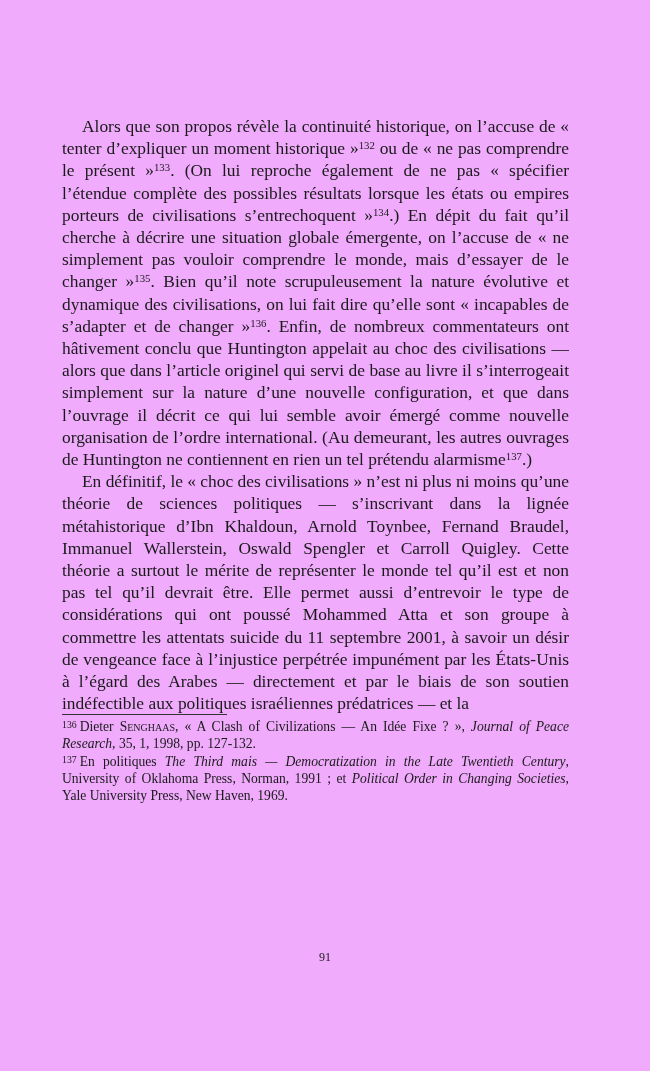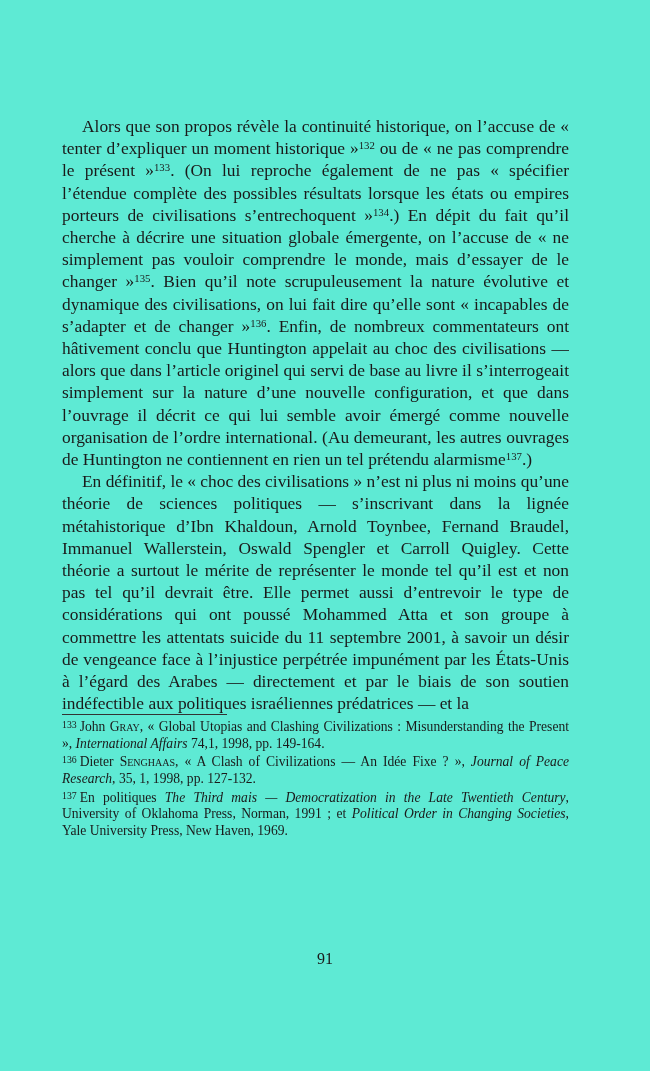--- a/index.html
+++ b/index.html
@@ -1,52 +1,51 @@
 <!DOCTYPE html>
 <html><head>
 <meta charset="utf-8">
 <style>
   html, body { margin: 0; padding: 0; background: #ffffff; }
   body { width: 650px; height: 1071px; position: relative; overflow: hidden; }
-  .page { position: absolute; left: 0; top: 0; width: 650px; height: 1071px; background: #5eead4; }
+  .page { position: absolute; left: 0; top: 0; width: 650px; height: 1071px; background: #f0abfc; }
   .body-text {
     position: absolute; left: 62px; top: 115px; width: 507px;
     font-family: "Liberation Serif", "DejaVu Serif", serif;
     font-size: 17.4px; line-height: 22.2px; color: #1a1a1a;
     text-align: justify; hyphens: none;
   }
   .body-text p { margin: 0; text-indent: 20px; }
   .body-text sup, .fn sup { font-size: 0.62em; vertical-align: 0.45em; line-height: 0; }
   .rule { position: absolute; left: 62px; top: 714px; width: 165px; height: 0; border-top: 1px solid #333; }
   .footnotes {
     position: absolute; left: 62px; top: 717px; width: 507px;
     font-family: "Liberation Serif", "DejaVu Serif", serif;
     font-size: 13.6px; line-height: 16.7px; color: #1a1a1a; text-align: justify;
   }
   .fn { margin: 0; }
   .fn .num { font-size: 0.72em; vertical-align: 0.3em; margin-right: 3px; }
   .sc { font-variant: small-caps; }
   .it { font-style: italic; }
   .page-number {
     position: absolute; left: 0; width: 650px; top: 950px; text-align: center;
-    font-family: "Liberation Serif", "DejaVu Serif", serif; font-size: 16px; color: #1a1a1a;
+    font-family: "Liberation Serif", "DejaVu Serif", serif; font-size: 12px; color: #1a1a1a;
   }
 </style>
 </head>
 <body>
 
 <div class="page">
 
   <div class="body-text">
     <p><span>Alors que son propos révèle la continuité historique, on l’accuse de « tenter d’expliquer un moment historique »</span><sup>132</sup><span> ou de « ne pas comprendre le présent »</span><sup>133</sup><span>. (On lui reproche également de ne pas « spécifier l’étendue complète des possibles résultats lorsque les états ou empires porteurs de civilisations s’entrechoquent »</span><sup>134</sup><span>.) En dépit du fait qu’il cherche à décrire une situation globale émergente, on l’accuse de « ne simplement pas vouloir comprendre le monde, mais d’essayer de le changer »</span><sup>135</sup><span>. Bien qu’il note scrupuleusement la nature évolutive et dynamique des civilisations, on lui fait dire qu’elle sont « incapables de s’adapter et de changer »</span><sup>136</sup><span>. Enfin, de nombreux commentateurs ont hâtivement conclu que Huntington appelait au choc des civilisations — alors que dans l’article originel qui servi de base au livre il s’interrogeait simplement sur la nature d’une nouvelle configuration, et que dans l’ouvrage il décrit ce qui lui semble avoir émergé comme nouvelle organisation de l’ordre international. (Au demeurant, les autres ouvrages de Huntington ne contiennent en rien un tel prétendu alarmisme</span><sup>137</sup><span>.)</span></p>
     <p>En définitif, le « choc des civilisations » n’est ni plus ni moins qu’une théorie de sciences politiques — s’inscrivant dans la lignée métahistorique d’Ibn Khaldoun, Arnold Toynbee, Fernand Braudel, Immanuel Wallerstein, Oswald Spengler et Carroll Quigley. Cette théorie a surtout le mérite de représenter le monde tel qu’il est et non pas tel qu’il devrait être. Elle permet aussi d’entrevoir le type de considérations qui ont poussé Mohammed Atta et son groupe à commettre les attentats suicide du 11 septembre 2001, à savoir un désir de vengeance face à l’injustice perpétrée impunément par les États-Unis à l’égard des Arabes — directement et par le biais de son soutien indéfectible aux politiques israéliennes prédatrices — et la</p>
   </div>
 
   <div class="rule"></div>
 
   <div class="footnotes">
-    <p class="fn"><span class="num">133</span><span>John </span><span class="sc">Gray</span><span>, « Global Utopias and Clashing Civilizations : Misunderstanding the Present », </span><span class="it">International Affairs</span><span> 74,1, 1998, pp. 149-164.</span></p>
     <p class="fn"><span class="num">136</span><span>Dieter </span><span class="sc">Senghaas</span><span>, « A Clash of Civilizations —  An Idée Fixe ? », </span><span class="it">Journal of Peace Research</span><span>, 35, 1, 1998, pp. 127-132.</span></p>
     <p class="fn"><span class="num">137</span><span>En politiques </span><span class="it">The Third mais —  Democratization in the Late Twentieth Century</span><span>, University of Oklahoma Press, Norman, 1991 ; et </span><span class="it">Political Order in Changing Societies</span><span>, Yale University Press, New Haven, 1969.</span></p>
   </div>
 
   <div class="page-number">91</div>
 </div>
 
 </body></html>

